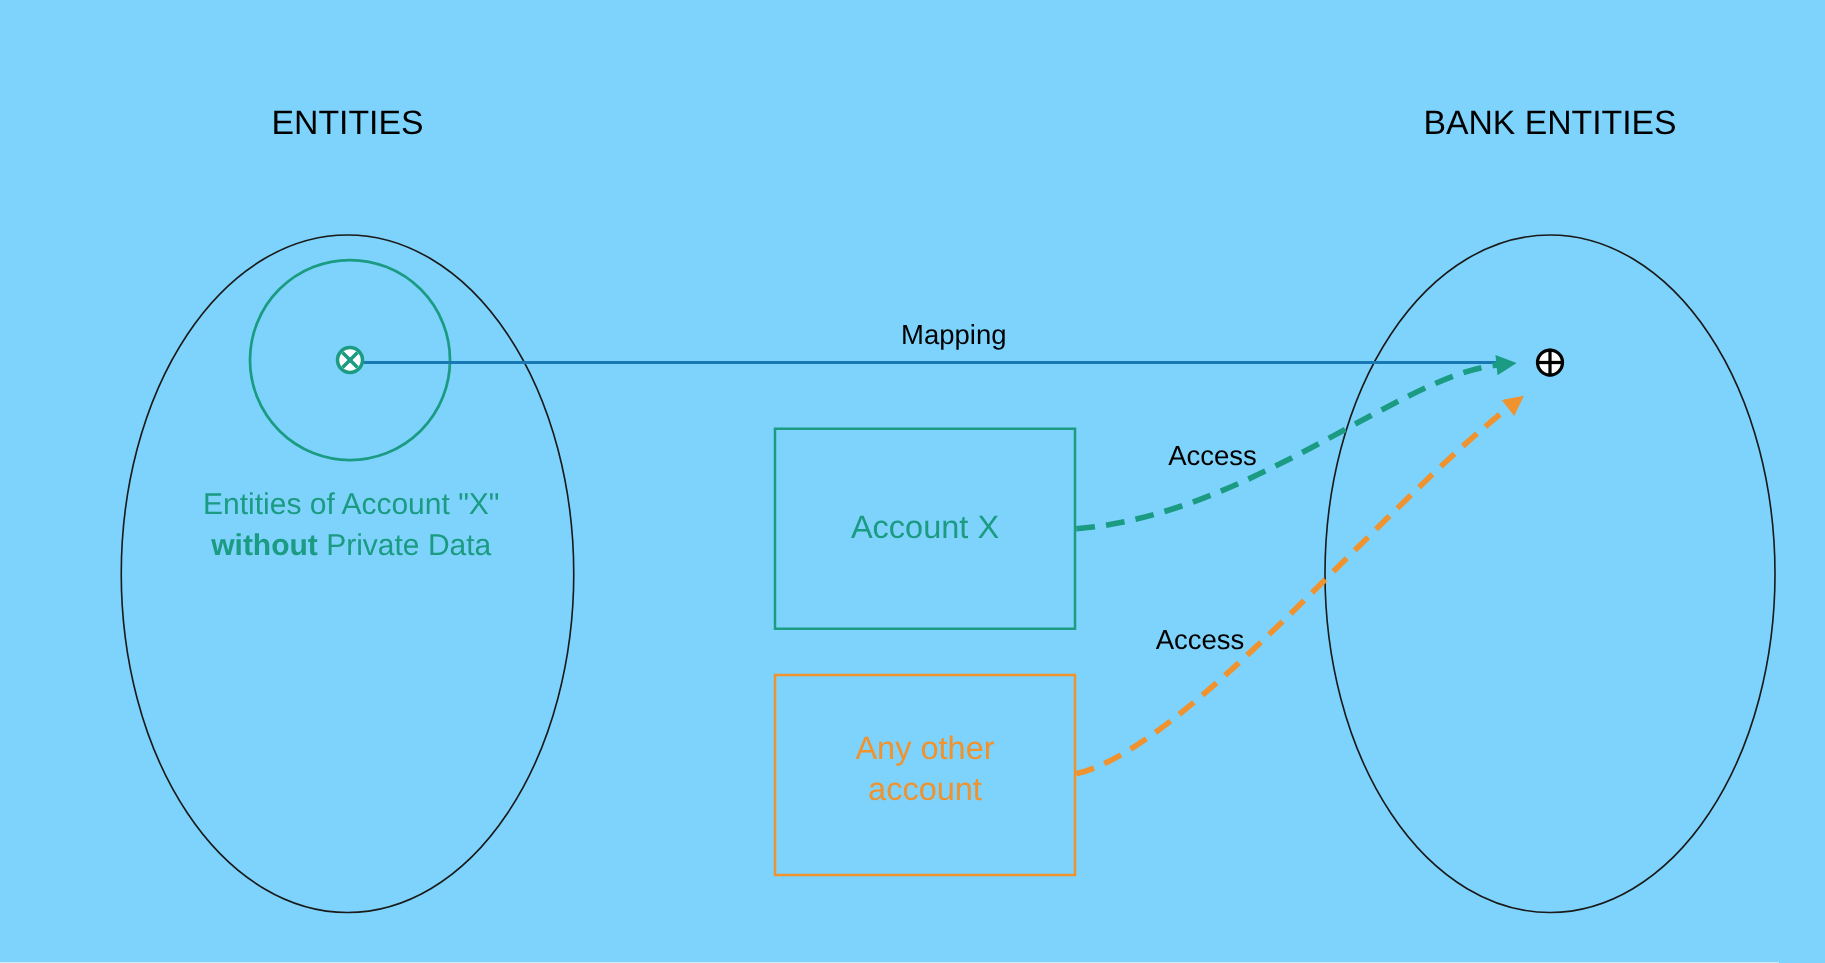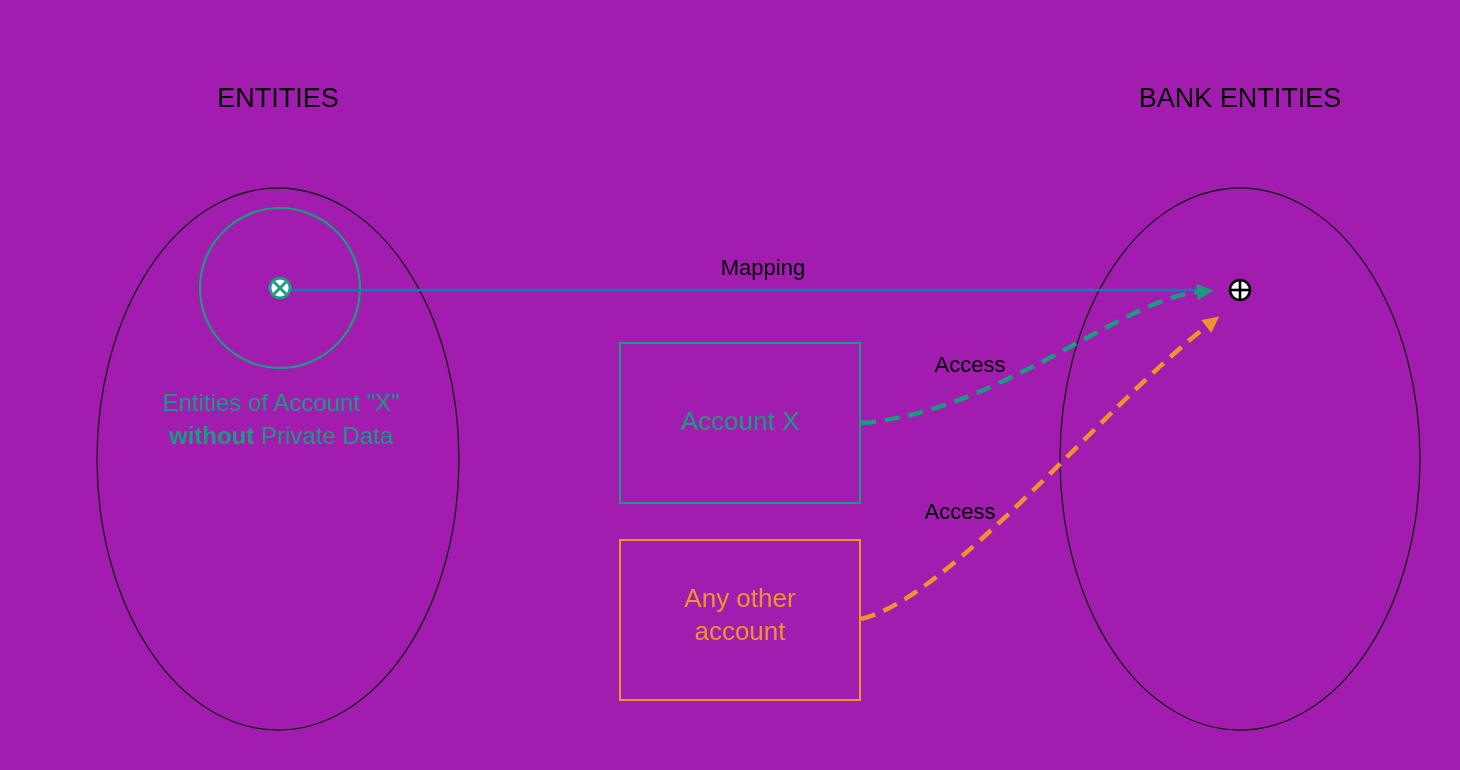--- a/index.html
+++ b/index.html
@@ -4,21 +4,21 @@
 <style>
   html, body {
     margin: 0;
     padding: 0;
     background: #ffffff;
   }
   .canvas-wrap {
     position: relative;
     width: 1460px;
     height: 770px;
-    background: #a21caf;
+    background: #7dd3fc;
     overflow: hidden;
   }
   svg { display: block; }
   text {
     font-family: "Liberation Sans", sans-serif;
   }
   .h-label  { font-size: 27px; fill: #000000; }
   .m-label  { font-size: 22px; fill: #000000; }
   .teal-text   { font-size: 24px; fill: #1b9b82; }
   .teal-text .bold { font-weight: 700; }

